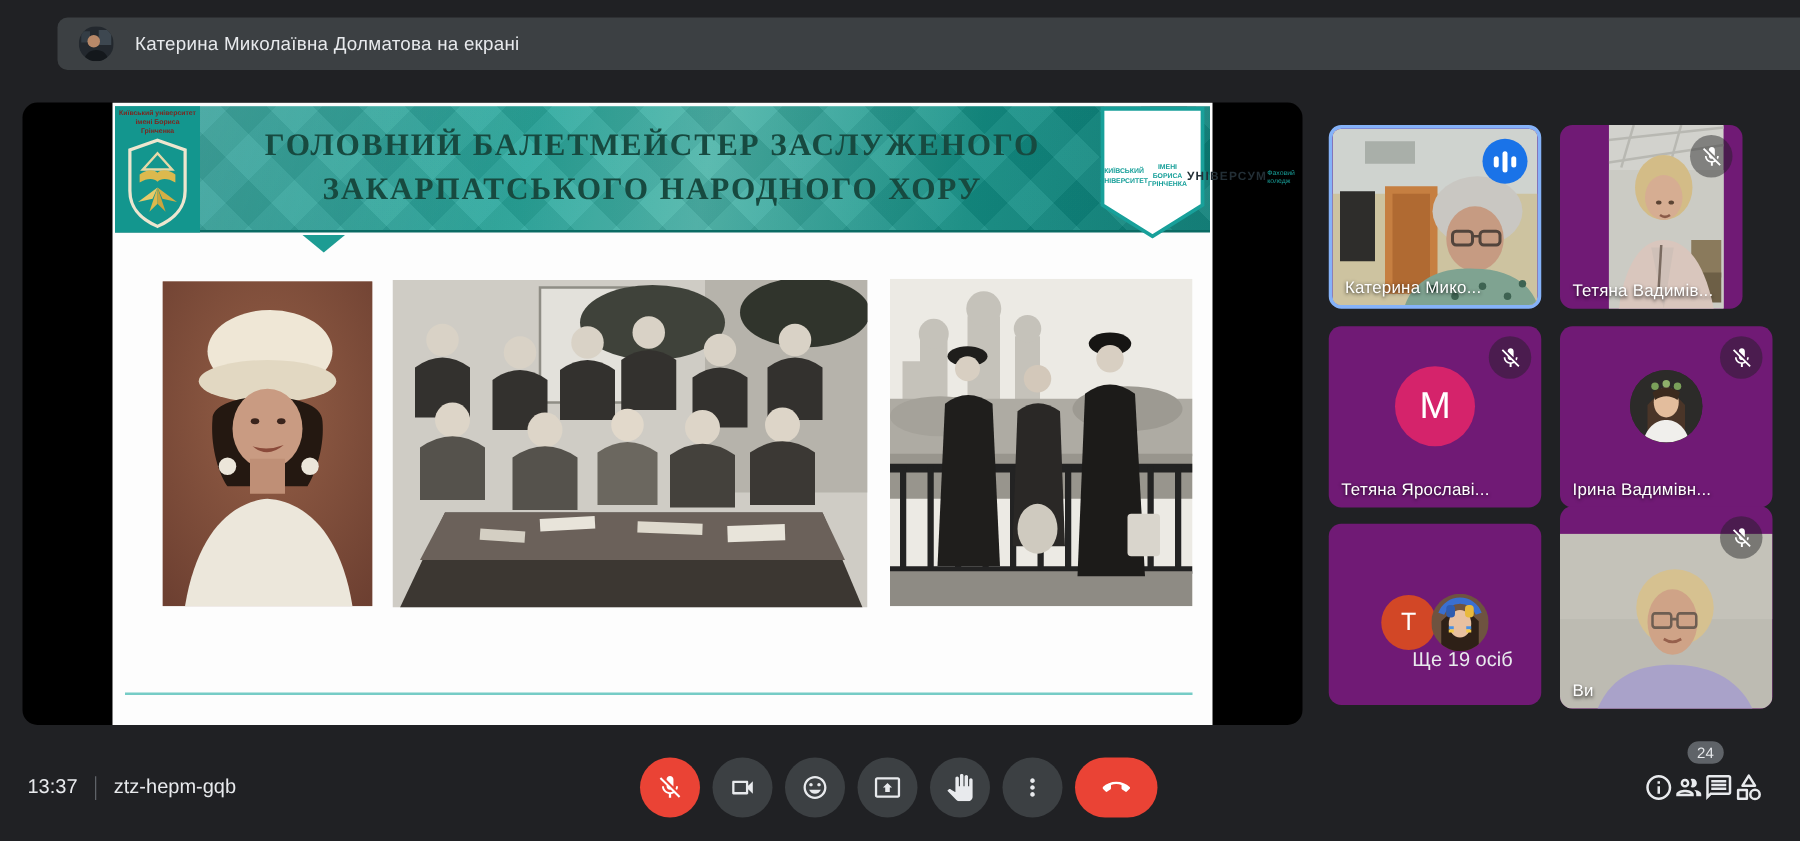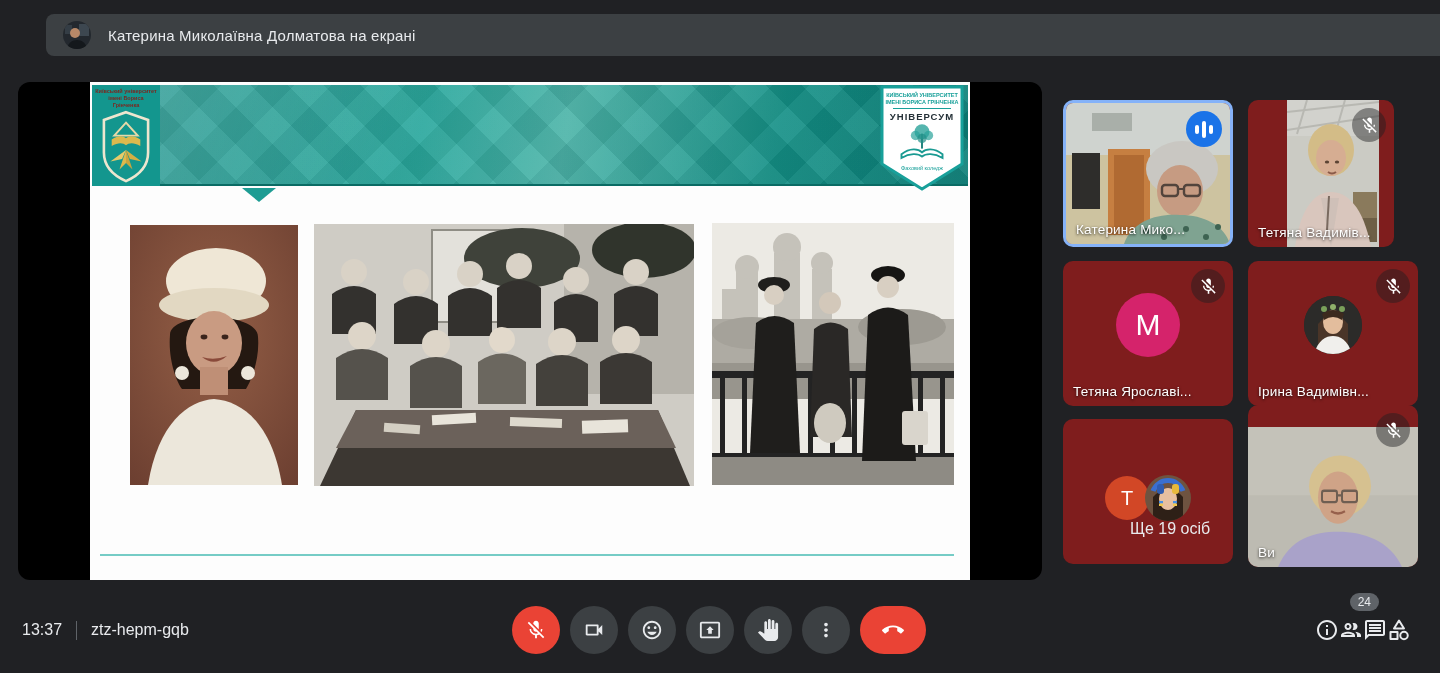--- a/index.html
+++ b/index.html
@@ -45,34 +45,34 @@
   .slide-logo-left .uni-name {
     font-size:5.5px; line-height:1.25; color:#7c2720; font-weight:700; text-align:center; width:62px;
   }
   .slide-title {
     position:absolute; left:84px; right:100px; top:17px; text-align:center;
     font-family:"Liberation Serif", serif; font-weight:700; color:#174a40;
     font-size:25px; line-height:1.4; letter-spacing:1.5px;
   }
   .slide-badge { position:absolute; right:6px; top:3px; width:84px; height:106px; }
   .slide-badge svg.shield-bg { position:absolute; inset:0; }
-  .badge-content { position:absolute; inset:0; display:flex; flex-direction:column; align-items:center; padding-top:7px; }
+  .badge-content { position:absolute; inset:0; display:flex; flex-direction:row; align-items:center; padding-top:7px; }
   .badge-uni { font-size:5.5px; font-weight:700; color:#18a09a; line-height:1.3; text-align:center; }
   .badge-rule { width:58px; height:1px; background:#18a09a; margin:2px 0 2px; }
   .badge-title { font-size:9.5px; font-weight:700; color:#232f36; letter-spacing:1px; }
   .badge-sub { font-size:5.5px; color:#18a09a; margin-top:1px; }
   .photo { position:absolute; }
   .photo svg { display:block; width:100%; height:100%; }
   .slide-rule {
     position:absolute; left:10px; right:16px; bottom:24px; height:2px; background:#76ccc6;
   }
 
   
   .tile {
-    position:absolute; background:#7f1d1d; border-radius:10px; overflow:hidden; cursor:pointer;
+    position:absolute; background:#701a75; border-radius:10px; overflow:hidden; cursor:pointer;
   }
   .tile.speaking { border:3px solid #85b2f8; }
   .tile-video { position:absolute; inset:0; }
   .tile-video svg { display:block; width:100%; height:100%; }
   .tile-name {
     position:absolute; left:10px; bottom:7px; font-size:13.5px; font-weight:500; color:#fff;
     text-shadow:0 1px 3px rgba(0,0,0,.85); letter-spacing:.2px; z-index:3; white-space:nowrap;
   }
   .chip {
     position:absolute; top:8px; right:8px; width:34px; height:34px; border-radius:50%;
@@ -148,20 +148,24 @@
         <path d="M20 2 L37 8 V33 C37 45 29 51 20 55 C11 51 3 45 3 33 V8 Z" fill="#13968e" stroke="#ede6cf" stroke-width="2"></path>
         <path d="M20 10 L29 20 H11 Z" fill="none" stroke="#e6d9a8" stroke-width="1.5"></path>
         <path d="M9 23 C14 19.5 18 20 20 22 C22 20 26 19.5 31 23 L31 28 C26 25 22 25.5 20 27.5 C18 25.5 14 25 9 28 Z" fill="#dcb94e"></path>
         <polygon points="20,31 15,46 20,41" fill="#dcb94e"></polygon>
         <polygon points="20,31 25,46 20,41" fill="#c9a53e"></polygon>
         <polygon points="20,31 8,40 17,38" fill="#e6cb6a"></polygon>
         <polygon points="20,31 32,40 23,38" fill="#d3af44"></polygon>
       </svg>
     </div>
 
+    <div class="slide-title">
+      <div>ГОЛОВНИЙ  БАЛЕТМЕЙСТЕР  ЗАСЛУЖЕНОГО</div>
+      <div>ЗАКАРПАТСЬКОГО  НАРОДНОГО  ХОРУ</div>
+    </div>
 
     <div class="slide-badge">
       <svg class="shield-bg" viewBox="0 0 84 106">
         <path d="M2 2 H82 V79 L42 104 L2 79 Z" fill="#ffffff" stroke="#18a09a" stroke-width="3"></path>
       </svg>
       <div class="badge-content">
         <div class="badge-uni">КИЇВСЬКИЙ УНІВЕРСИТЕТ</div>
         <div class="badge-uni">ІМЕНІ БОРИСА ГРІНЧЕНКА</div>
         <div class="badge-rule"></div>
         <div class="badge-title">УНІВЕРСУМ</div>

